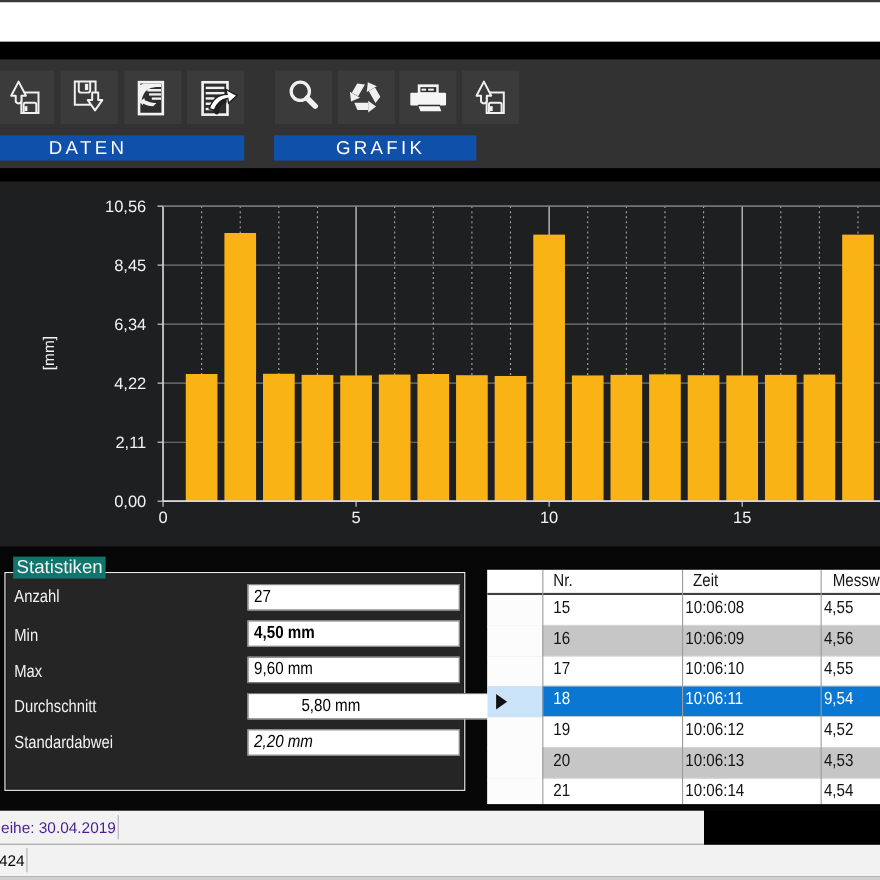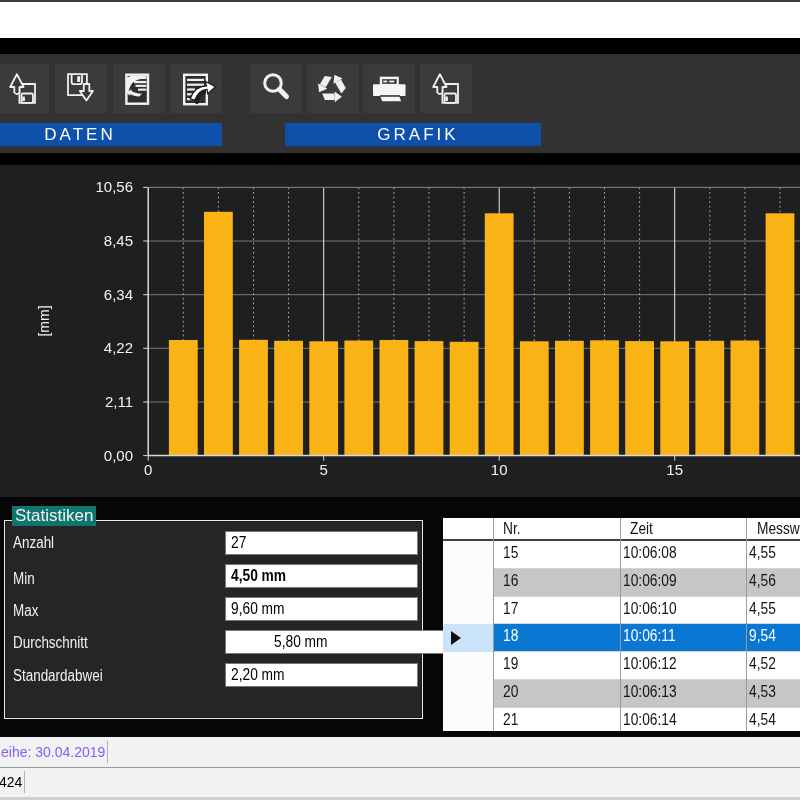--- a/index.html
+++ b/index.html
@@ -74,21 +74,21 @@
 <rect x="17" y="31.2" width="20" height="1.5" fill="#2e2e2e"></rect>
 <path d="M17.5 32.7 L36.5 32.7 L38.2 37.2 L19.2 37.2 Z" fill="#f5f5f5"></path>
 </svg></div>
   <div class="btn" style="left:420px;" id="b8"><svg width="52" height="49" viewBox="0 0 52 49">
 <path d="M22.4 20 L38 20 L38 38.8 L22.4 38.8 Z" fill="none" stroke="#f0f0f0" stroke-width="1.8"></path>
 <rect x="24.5" y="29.5" width="11.5" height="9.3" rx="1.5" fill="none" stroke="#f0f0f0" stroke-width="1.8"></rect>
 <rect x="25.3" y="32.5" width="2.6" height="4.5" fill="#f0f0f0"></rect>
 <path d="M19.9 10.2 L26.6 23 L22.5 23 L22.5 28.5 Q19.9 31.5 17.3 28.5 L17.3 23 L13.2 23 Z" fill="#3b3b3b" stroke="#f0f0f0" stroke-width="1.8" stroke-linejoin="round"></path>
 </svg></div>
   <div class="bluebar" style="left:-62px;width:284px;">DATEN</div>
-  <div class="bluebar" style="left:249px;width:256px;text-indent:10px;margin-left:36px;">GRAFIK</div>
+  <div class="bluebar" style="left:249px;width:184px;text-indent:10px;">GRAFIK</div>
 
   <div class="abs" style="left:0;top:153px;width:800px;height:12px;background:#000;"></div>
 
   <div class="abs" style="left:0;top:165px;width:800px;height:332px;background:#1e1f21;">
     <svg width="800" height="332" viewBox="0 0 800 332">
     <line x1="148.2" y1="290.6" x2="800" y2="290.6" stroke="#787878" stroke-width="1"></line>
     <line x1="148.2" y1="237.0" x2="800" y2="237.0" stroke="#787878" stroke-width="1"></line>
     <line x1="148.2" y1="183.3" x2="800" y2="183.3" stroke="#787878" stroke-width="1"></line>
     <line x1="148.2" y1="129.7" x2="800" y2="129.7" stroke="#787878" stroke-width="1"></line>
     <line x1="148.2" y1="76.0" x2="800" y2="76.0" stroke="#787878" stroke-width="1"></line>
@@ -162,21 +162,21 @@
   <div class="abs" style="left:12px;top:506px;background:#0f766e;padding:0 3px;color:#f2f2f2;font-size:17px;">Statistiken</div>
   <div class="lbl" style="top:534px;">Anzahl</div>
   <div class="lbl" style="top:570px;">Min</div>
   <div class="lbl" style="top:602px;">Max</div>
   <div class="lbl" style="top:634px;">Durchschnitt</div>
   <div class="lbl" style="top:667px;">Standardabwei</div>
   <div class="field" style="top:531px;"><span class="cxs">27</span></div>
   <div class="field" style="top:564px;font-weight:bold;"><span class="cxs">4,50 mm</span></div>
   <div class="field" style="top:597px;"><span class="cxs">9,60 mm</span></div>
   <div class="field" style="top:630px;padding-left:48px;"><span class="cxs">5,80 mm</span></div>
-  <div class="field" style="top:663px;"><span class="cxs">2,20 mm</span></div>
+  <div class="field" style="top:663px;font-style:italic;"><span class="cxs">2,20 mm</span></div>
 
   <div id="grid" class="abs" style="left:443px;top:518px;width:357px;height:213px;background:#fff;overflow:hidden;">
     <div class="abs" style="left:0;top:0;width:357px;height:21px;background:#fff;"></div>
     <div class="abs cx" style="left:60px;top:2px;font-size:16px;color:#141414;">Nr.</div>
     <div class="abs cx" style="left:187px;top:2px;font-size:16px;color:#141414;">Zeit</div>
     <div class="abs cx" style="left:314px;top:2px;font-size:16px;color:#141414;">Messwert</div>
     <div class="abs" style="left:0;top:21px;width:357px;height:2px;background:#404040;"></div>
     <div class="abs" style="left:0;top:23.0px;width:50px;height:27.8px;background:#fcfcfc;border-bottom:1px solid #d4d4d4;"></div>
     <div class="abs" style="left:50px;top:23.0px;width:307px;height:27.8px;background:#ffffff;border-bottom:1px solid #d4d4d4;box-sizing:border-box;"></div>
     <div class="abs cx" style="left:60px;top:26.0px;font-size:16px;color:#141414;">15</div>
@@ -211,21 +211,21 @@
     <div class="abs" style="left:0;top:189.8px;width:50px;height:27.8px;background:#fcfcfc;border-bottom:1px solid #d4d4d4;"></div>
     <div class="abs" style="left:50px;top:189.8px;width:307px;height:27.8px;background:#ffffff;border-bottom:1px solid #d4d4d4;box-sizing:border-box;"></div>
     <div class="abs cx" style="left:60px;top:192.8px;font-size:16px;color:#141414;">21</div>
     <div class="abs cx" style="left:180px;top:192.8px;font-size:16px;color:#141414;">10:06:14</div>
     <div class="abs cx" style="left:306px;top:192.8px;font-size:16px;color:#141414;">4,54</div>
     <div class="abs" style="left:50px;top:0;width:1px;height:218px;background:#9c9c9c;"></div>
     <div class="abs" style="left:177px;top:0;width:1px;height:218px;background:#9c9c9c;"></div>
     <div class="abs" style="left:303px;top:0;width:1px;height:218px;background:#9c9c9c;"></div>
   </div>
 
-  <div class="abs" style="left:0;top:737px;width:800px;height:30px;background:#f2f2f2;border-bottom:1px solid #9a9a9a;color:#8b5cf6;font-size:14px;">
+  <div class="abs" style="left:0;top:737px;width:640px;height:30px;background:#f2f2f2;border-bottom:1px solid #9a9a9a;color:#4c1d95;font-size:14px;">
     <span class="abs" style="left:1px;top:7px;">eihe: 30.04.2019</span>
     <div class="abs" style="left:107px;top:4px;width:1px;height:22px;background:#b0b0b0;"></div>
   </div>
   <div class="abs" style="left:0;top:768px;width:800px;height:29px;background:#f2f2f2;color:#000;font-size:14px;">
     <span class="abs" style="left:-1px;top:6px;">424</span>
     <div class="abs" style="left:24px;top:3px;width:1px;height:22px;background:#b0b0b0;"></div>
   </div>
   <div class="abs" style="left:0;top:797px;width:800px;height:3px;background:#cfcfcf;"></div>
 
 </body></html>

